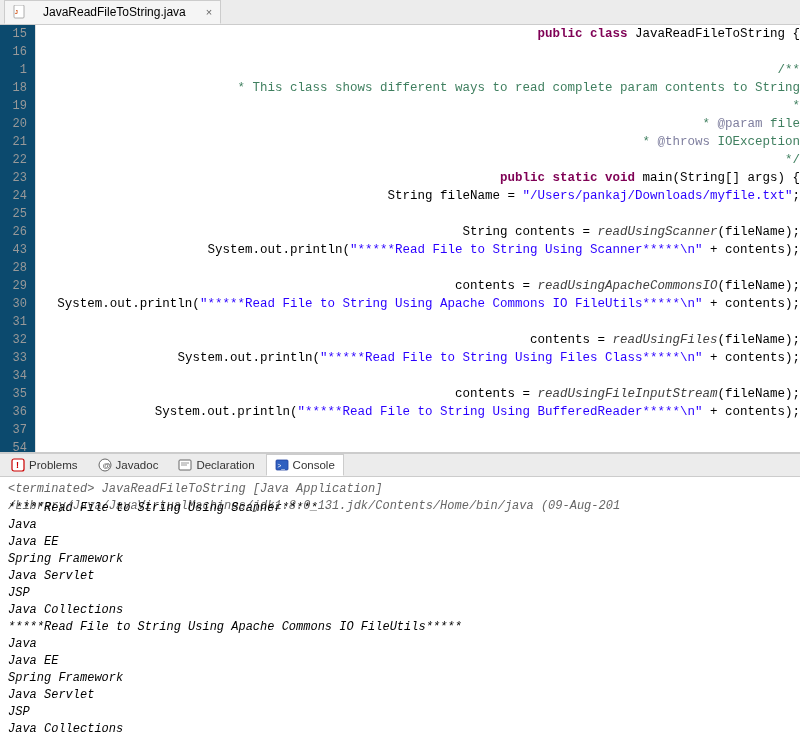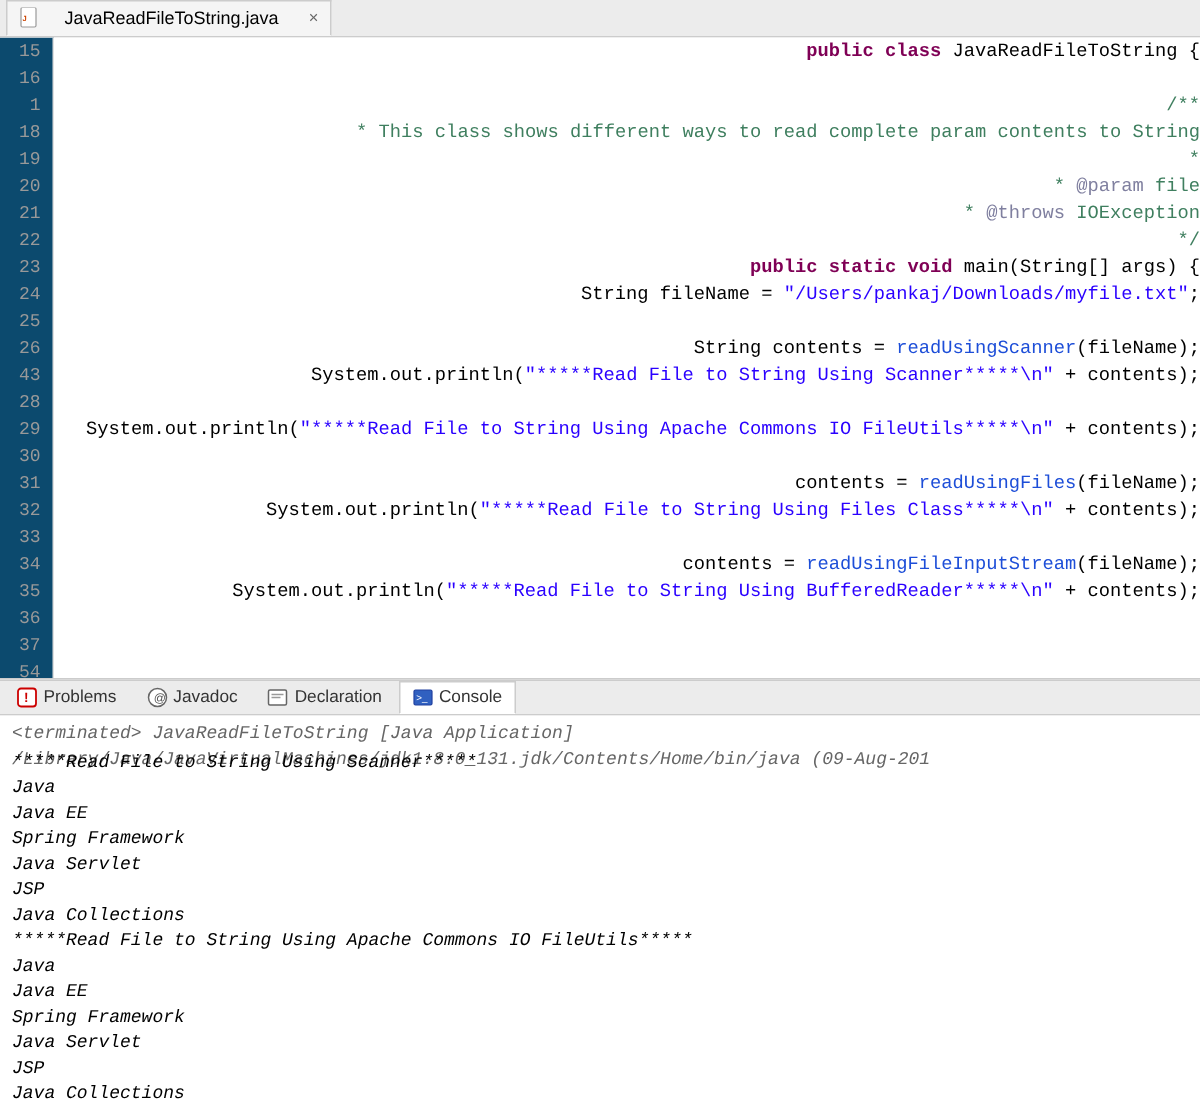--- a/index.html
+++ b/index.html
@@ -79,21 +79,21 @@
       line-height: 18px;
       white-space: nowrap;
       font-size: 12.5px;
     }
 
     
     .kw { color: #7f0055; font-weight: bold; }
     .cm { color: #3f7f5f; }
     .cm-tag { color: #7f7f9f; }
     .str { color: #2a00ff; }
-    .method { color: #1d4ed8; }
+    .method { color: #404040; font-style: italic; }
 
     
     .bottom-tabs {
       display: flex;
       align-items: center;
       background: #ececec;
       border-bottom: 1px solid #ccc;
       border-top: 1px solid #ccc;
       height: 24px;
       padding-left: 2px;
@@ -209,20 +209,21 @@
         <div class="code-line"><span>     </span><span class="cm">*</span></div>
         <div class="code-line"><span>     </span><span class="cm">* </span><span class="cm-tag">@param</span><span class="cm"> file</span></div>
         <div class="code-line"><span>     </span><span class="cm">* </span><span class="cm-tag">@throws</span><span class="cm"> IOException</span></div>
         <div class="code-line"><span>     </span><span class="cm">*/</span></div>
         <div class="code-line"><span>    </span><span class="kw">public static void </span><span>main(String[] args) {</span></div>
         <div class="code-line"><span>        String fileName = </span><span class="str">"/Users/pankaj/Downloads/myfile.txt"</span><span>;</span></div>
         <div class="code-line">&nbsp;</div>
         <div class="code-line"><span>        String contents = </span><span class="method">readUsingScanner</span><span>(fileName);</span></div>
         <div class="code-line"><span>        System.out.println(</span><span class="str">"*****Read File to String Using Scanner*****\n"</span><span> + contents);</span></div>
         <div class="code-line">&nbsp;</div>
+        <div class="code-line"><span>        contents = </span><span class="method">readUsingApacheCommonsIO</span><span>(fileName);</span></div>
         <div class="code-line"><span>        System.out.println(</span><span class="str">"*****Read File to String Using Apache Commons IO FileUtils*****\n"</span><span> + contents);</span></div>
         <div class="code-line">&nbsp;</div>
         <div class="code-line"><span>        contents = </span><span class="method">readUsingFiles</span><span>(fileName);</span></div>
         <div class="code-line"><span>        System.out.println(</span><span class="str">"*****Read File to String Using Files Class*****\n"</span><span> + contents);</span></div>
         <div class="code-line">&nbsp;</div>
         <div class="code-line"><span>        contents = </span><span class="method">readUsingFileInputStream</span><span>(fileName);</span></div>
         <div class="code-line"><span>        System.out.println(</span><span class="str">"*****Read File to String Using BufferedReader*****\n"</span><span> + contents);</span></div>
         <div class="code-line">&nbsp;</div>
       </div>
   </div>

